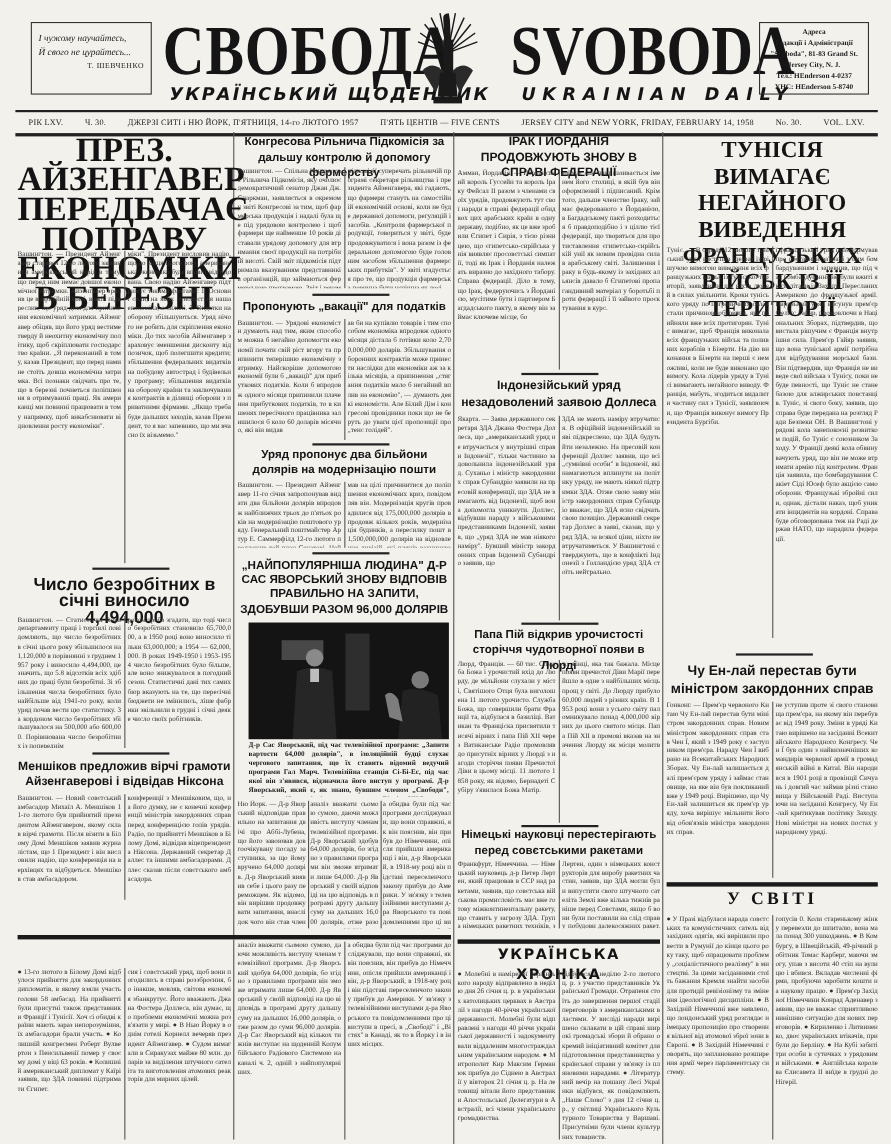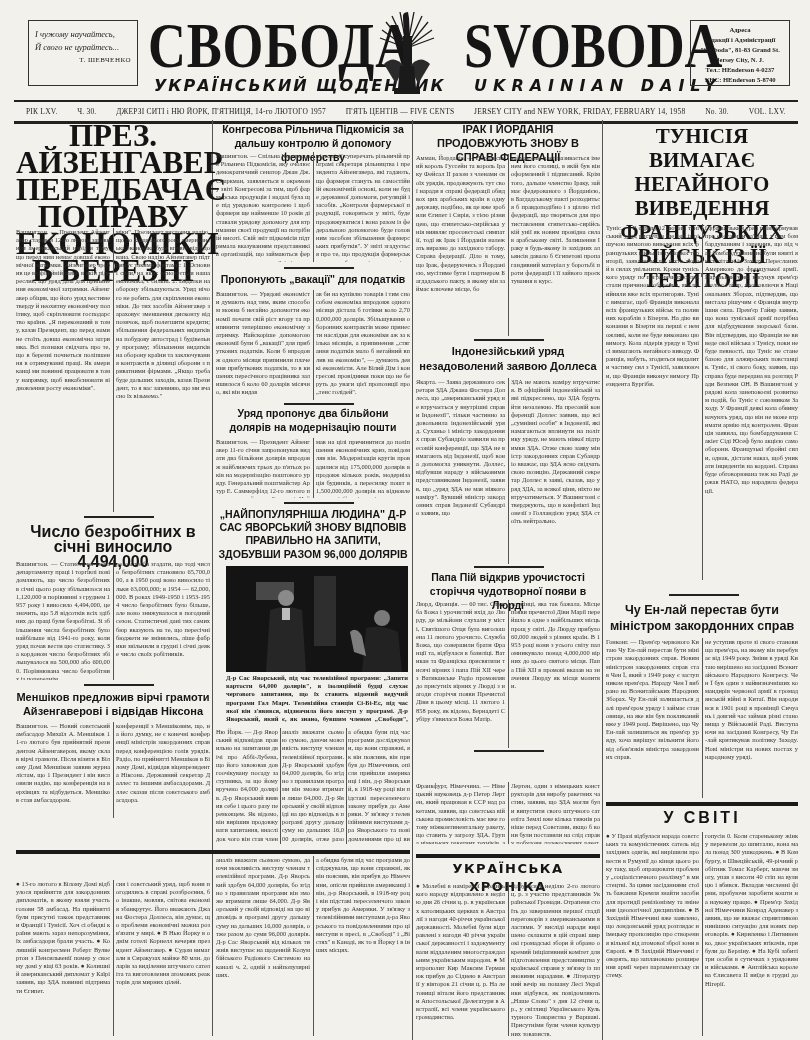--- a/index.html
+++ b/index.html
@@ -198,20 +198,21 @@
   <div class="col-rule" style="left:494px; top:374px; height:186px;"></div>
   <div class="text-block" style="left:497px; top:374px; width:89px; height:186px;">ЗДА не мають наміру втручатися. В офіційній індонезійській заяві підкреслено, що ЗДА будуть йти незалежно. На пресовій конференції Доллес заявив, що всі „сумнівні особи" в Індонезії, які намагаються вплинути на політику уряду, не мають ніякої підтримки ЗДА. Отже свою заяву міністр закордонних справ Субандріо вважає, що ЗДА ясно свідчать свою позицію. Державний секретар Доллес в заяві, сказав, що уряд ЗДА, за всякої ціни, ніхто не втручатиметься. У Вашингтоні стверджують, що в конфлікті Індонезії з Голландією уряд ЗДА стоїть нейтрально.</div>
   <div class="hrule" style="left:460px; top:562px; width:70px;"></div>
 
   <div class="headline" style="left:402px; top:566px; width:184px; font-size:10.5px; line-height:14px;">Папа Пій відкрив урочистості сторіччя чудотворної появи в Люрді</div>
   <div class="text-block" style="left:402px; top:596px; width:89px; height:148px;">Люрд, Франція. — 60 тис. Служба Божа і урочистий вхід до Люрду, де мільйони слухали у місті, Святішого Отця була виголошена 11 лютого урочисто. Служба Божа, що совершили брати Франції та, відбулася в базиліці. Ватикан та Франціска присвятили тисячі вірних і папа Пій XII через Ватиканське Радіо промовляв до присутніх вірних у Люрді з нагоди сторіччя появи Пречистої Діви в цьому місці. 11 лютого 1858 року, як відомо, Бернадеті Субіру з'явилася Божа Матір.</div>
   <div class="col-rule" style="left:494px; top:596px; height:148px;"></div>
   <div class="text-block" style="left:497px; top:596px; width:89px; height:148px;">то жінці, яка так бажала. Місце появи пречистої Діви Марії перейшло в одне з найбільших місць прощ у світі. До Люрду прибуло 60,000 людей з різних країн. В 1953 році вони з усього світу паломникувало понад 4,000,000 вірних до цього святого місця. Папа Пій XII в промові вказав на значення Люрду як місця молитви.</div>
   <div class="hrule" style="left:460px; top:746px; width:70px;"></div>
 
+  <div class="headline" style="left:402px; top:748px; width:184px; font-size:10.5px; line-height:14px;">Німецькі науковці перестерігають перед совєтськими ракетами</div>
   <div class="text-block" style="left:402px; top:778px; width:89px; height:62px;">Франкфурт, Німеччина. — Німецький науковець д-р Петер Лертен, який працював в ССР над ракетами, заявив, що совєтська військова промисловість має вже готову міжконтинентальну ракету, що ставить у загрозу ЗДА. Група німецьких ракетних техніків, звільнених із примусового перебування в СССР, де вони працювали понад десять років для розвитку совєтських далекосяжних ракет. Деякі з них прибули до переходового табору у Фрідлянді.</div>
   <div class="col-rule" style="left:494px; top:778px; height:62px;"></div>
   <div class="text-block" style="left:497px; top:778px; width:89px; height:62px;">Лертен, один з німецьких конструкторів для виробу ракетних частин, заявив, що ЗДА могли були випустити свого штучного сателіта Землі вже кілька тижнів раніше перед Совєтами, якщо б вони були поставили на слід справу побудови далекосяжних ракет. На думку Лертена, Совєти мають сьогодні міжконтинентальну балістичну ракету, що нею можуть знищувати ЗДА із самої ж тили.</div>
 
   <div class="section-bar" style="left:402px; top:850px; width:184px;"></div>
   <div class="headline" style="left:402px; top:856px; width:184px; font-size:13px; line-height:18px; letter-spacing:1.5px; font-family:'DejaVu Sans',sans-serif;">УКРАЇНСЬКА ХРОНІКА</div>
   <div class="text-block" style="left:402px; top:878px; width:89px; height:154px;">● Молебні в наміреної українського народу відправлено в неділю дня 26 січня ц. р. в українських католицьких церквах в Австралії з нагоди 40-річчя української державності. Молебні були відправлені з нагоди 40 річчя української державності і задокументували віддаленим многостраждальним українським народом. ● Митрополит Кир Максим Германюк прибув до Сіднею в Австралії у вівторок 21 січня ц. р. На летовищі вітали його представники Апостольської Делегатури в Австралії, всі члени українського громадянства.</div>
   <div class="col-rule" style="left:494px; top:878px; height:154px;"></div>
   <div class="text-block" style="left:497px; top:878px; width:89px; height:154px;">відбулася в неділю 2-го лютого ц. р. з участю представників Української Громади. Отрапеня стоїть до завершення першої стадії переговорів з американськими властями. У висліді наради вирішено склакати в цій справі широкі громадські збори й обрано окремий ініціативний комітет для підготовлення представництва української справи у зв'язку із пляновими нарадами. ● Літературний вечір на пошану Лесі Українки відбувся, як повідомляють „Наше Слово" з дня 12 січня ц. р., у світлиці Українського Культурного Товариства у Варшаві. Присутніми були члени культурних товариств.</div>
 
@@ -220,17 +221,17 @@
   <div class="col-rule" style="left:688px; top:220px; height:356px;"></div>
   <div class="text-block" style="left:691px; top:220px; width:93px; height:356px;">ї французький уряд поінформував про обставини за'язані з цим бомбардуванням і запевнив, що під час бомбардування не були вжиті якісь літаки із Заходу. Пересланих Америкою до французької армії. Паризький уряд висунув прем'єр Фелікс Гайяр, промовлючи в Національних Зборах, підтвердив, що вистала рішучим є Франція внутрішня сила. Прем'єр Гайяр заявив, що вона туніської армії потрібна для відбудування морської бази. Він підтвердив, що Франція не виведе свої війська з Тунісу, поки не буде певності, що Туніс не стане базою для алжирських повстанців. Туніс, зі свого боку, заявив, що справа буде передана на розгляд Ради Безпеки ОН. В Вашингтоні урядові кола занепокоєні розвитком подій, бо Туніс є союзником Заходу. У Франції деякі кола обвинувачують уряд, що він не може втримати армію під контролем. Франція заявила, що бомбардування Сакіет Сіді Юсеф було акцією самооборони. Французькі збройні сили, однак, дістали наказ, щоб уникати інцидентів на кордоні. Справа буде обговорювана теж на Раді держав НАТО, що нарадила федерації.</div>
   <div class="hrule" style="left:655px; top:590px; width:70px;"></div>
 
   <div class="headline" style="left:592px; top:598px; width:192px; font-size:12.5px; line-height:16px;">Чу Ен-лай перестав бути міністром закордонних справ</div>
   <div class="text-block" style="left:592px; top:634px; width:93px; height:160px;">Гонконг. — Прем'єр червоного Китаю Чу Ен-лай перестав бути міністром закордонних справ. Новим міністром закордонних справ став Чен Ї, який з 1949 року є заступником прем'єра. Нараду Чен Ї вибрано на Всекитайських Народних Зборах. Чу Ен-лай залишається далі прем'єром уряду і займає становище, на яке він був покликаний вже у 1949 році. Вирішено, що Чу Ен-лай залишиться як прем'єр уряду, хоча вирішує звільнити його від обов'язків міністра закордонних справ.</div>
   <div class="col-rule" style="left:688px; top:634px; height:160px;"></div>
   <div class="text-block" style="left:691px; top:634px; width:93px; height:160px;">не уступив проте зі свого становища прем'єра, на якому він перебуває від 1949 року. Зміни в уряді Китаю вирішено на засіданні Всекитайського Народного Конгресу. Чен Ї був один з найвизначніших командирів червоної армії в громадянській війні в Китаї. Він народився в 1901 році в провінції Сичуань і довгий час займав різні становища у Військовій Раді. Виступаючи на засіданні Конгресу, Чу Ен-лай критикував політику Заходу. Нові міністри на нових постах у народному уряді.</div>
 
   <div class="section-bar" style="left:592px; top:798px; width:192px;"></div>
-  <div class="headline" style="left:592px; top:804px; width:192px; font-size:16px; line-height:20px; letter-spacing:3px; font-family:Liberation Sans, sans-serif;">У СВІТІ</div>
+  <div class="headline" style="left:592px; top:804px; width:192px; font-size:16px; line-height:20px; letter-spacing:3px; font-family:Liberation Serif, serif;">У СВІТІ</div>
   <div class="text-block" style="left:592px; top:828px; width:93px; height:204px;">● У Празі відбулася нарада совєтських та комуністичних сатель від західних одягів, які вирішили провести в Румунії до кінця цього року таку, щоб опрацювати проблему „соціалістичного реалізму" в мистецтві. За цими засіданнями стоїть бажання Кремля знайти засоби для протидії ревізіонізму та змінення ідеологічної дисципліни. ● В Західній Німеччині вже заявлено, що лондонський уряд розглядає німецьку пропозицію про створення вільної від атомової зброї зони в Європі. ● В Західній Німеччині говорять, що заплановано розширення армії через парламентську систему.</div>
   <div class="col-rule" style="left:688px; top:828px; height:204px;"></div>
   <div class="text-block" style="left:691px; top:828px; width:93px; height:204px;">гопусів 0. Коли старенькому жінку перевезли до шпиталю, вона мала понад 300 ушкоджень. ● В Комбургу, в Швеційській, 49-річний робітник Томас Карберг, маючи змогу, упав з висоти 40 стіп на вулицю і вбився. Вкладав численні фірми, пробуючи заробити кошти на наукову працю. ● Прем'єр Західної Німеччини Конрад Аденавер заявив, що не вважає сприятливою нинішню ситуацію для нових переговорів. ● Кириленко і Литвиненко, двоє українських втікачів, прибули до Берліну. ● На Кубі забиті три особи в сутичках з урядовими військами. ● Англійська королева Єлисавета II виїде в грудні до Нігерії.</div>
 </div>
 
 </body></html>

